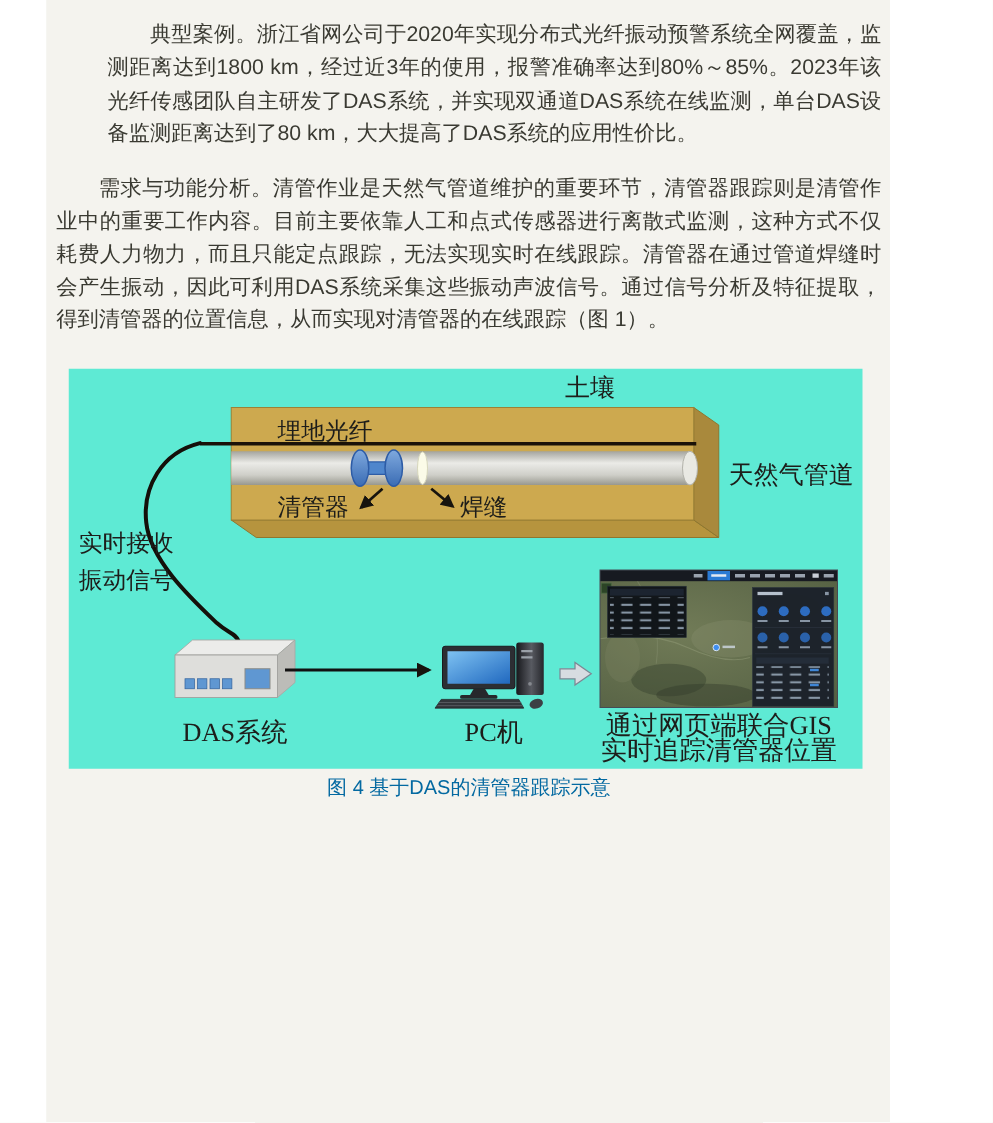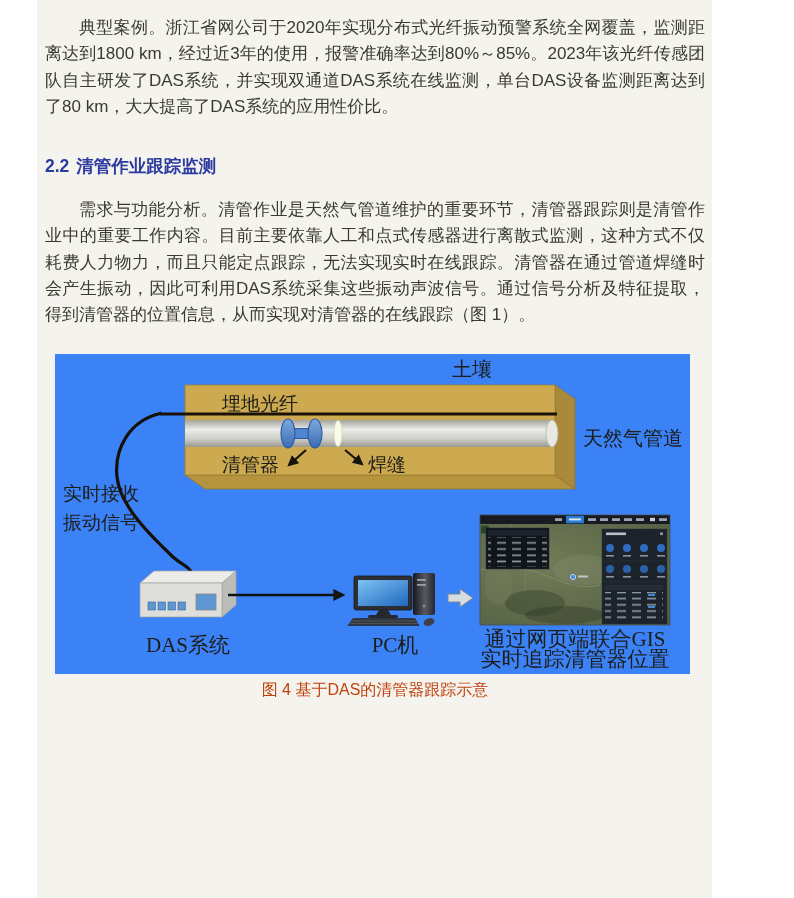--- a/index.html
+++ b/index.html
@@ -1,42 +1,41 @@
 <!DOCTYPE html>
 <html><head>
 <meta charset="utf-8">
 <style>
   html,body{margin:0;padding:0;background:#ffffff;}
   body{font-family:"Liberation Sans",sans-serif;}
   .page{position:relative;width:794px;height:898px;background:#ffffff;overflow:hidden;}
   .content{position:absolute;left:37px;top:0;width:675px;height:898px;background:#f4f3ee;}
   .article{padding:0 7px 0 8px;font-size:17px;line-height:26.3px;color:#3a3a32;text-align:justify;}
   .article p{margin:21px 0 0;text-indent:2em;}
-  .article p.first{margin-top:15px;}
+  .article p.first{margin-top:15px;margin-left:41px;}
   .article p.after-heading{margin-top:18px;}
   h2.sec{margin:33px 0 0;font-size:17.5px;line-height:26px;font-weight:bold;color:#2b3aa0;}
   h2.sec .h-num{margin-right:7px;}
-  .figure-box{margin:25px 0 0 10px;width:635px;height:320px;background:#3b82f6;}
-  .caption{margin-top:6px;text-align:center;font-size:16px;line-height:20px;color:#c2410c;}
+  .figure-box{margin:25px 0 0 10px;width:635px;height:320px;background:#5eead4;}
+  .caption{margin-top:6px;text-align:center;font-size:16px;line-height:20px;color:#0369a1;}
   svg text{font-family:"Liberation Serif",serif;fill:#1d1d1a;}
   svg text.lbl{font-size:19px;}
   svg text.lbl-lg{font-size:20px;}
   svg text.dev{font-size:21px;}
 </style>
 </head>
 <body>
 
 <div class="page">
   <div class="content">
     <div class="article">
 
       <p class="first">典型案例。浙江省网公司于2020年实现分布式光纤振动预警系统全网覆盖，监测距离达到1800 km，经过近3年的使用，报警准确率达到80%～85%。2023年该光纤传感团队自主研发了DAS系统，并实现双通道DAS系统在线监测，单台DAS设备监测距离达到了80 km，大大提高了DAS系统的应用性价比。</p>
 
 
-      <h2 class="sec"><span class="h-num">2.2</span><span>清管作业跟踪监测</span></h2>
 
       <p class="after-heading">需求与功能分析。清管作业是天然气管道维护的重要环节，清管器跟踪则是清管作业中的重要工作内容。目前主要依靠人工和点式传感器进行离散式监测，这种方式不仅耗费人力物力，而且只能定点跟踪，无法实现实时在线跟踪。清管器在通过管道焊缝时会产生振动，因此可利用DAS系统采集这些振动声波信号。通过信号分析及特征提取，得到清管器的位置信息，从而实现对清管器的在线跟踪（图 1）。</p>
 
       <div class="figure-box">
         <svg width="635" height="320" viewBox="0 0 635 320" xmlns="http://www.w3.org/2000/svg">
           <defs>
             <linearGradient id="pipeGrad" x1="0" y1="0" x2="0" y2="1">
               <stop offset="0" stop-color="#a4a49e"></stop>
               <stop offset="0.35" stop-color="#ebebe7"></stop>
               <stop offset="0.7" stop-color="#cfcfc9"></stop>

